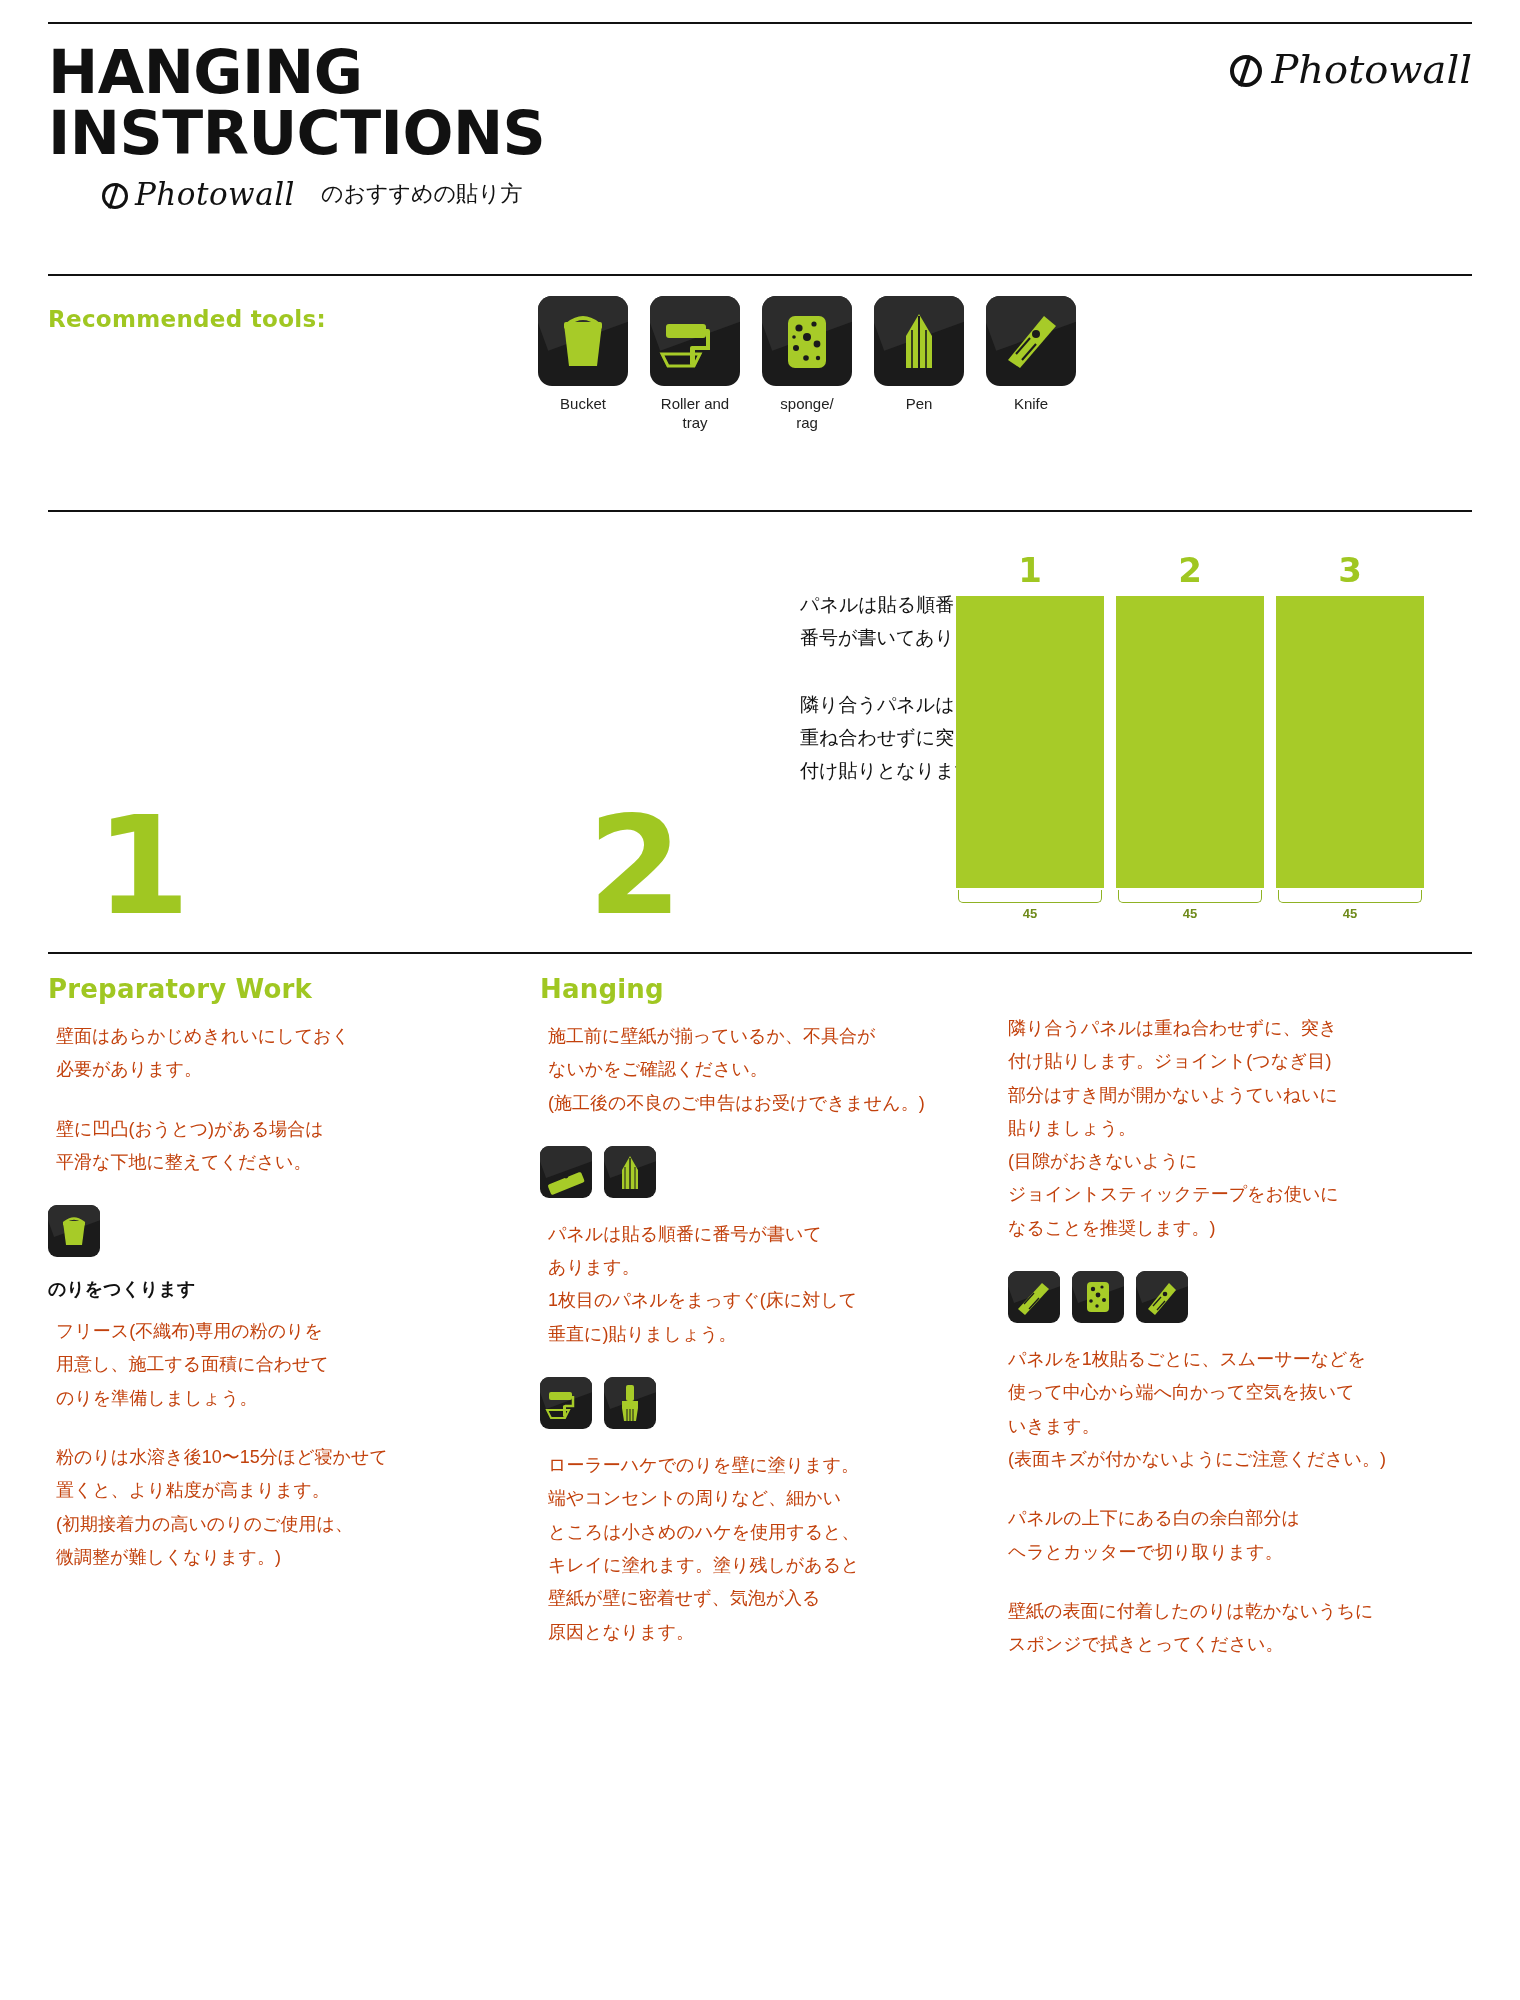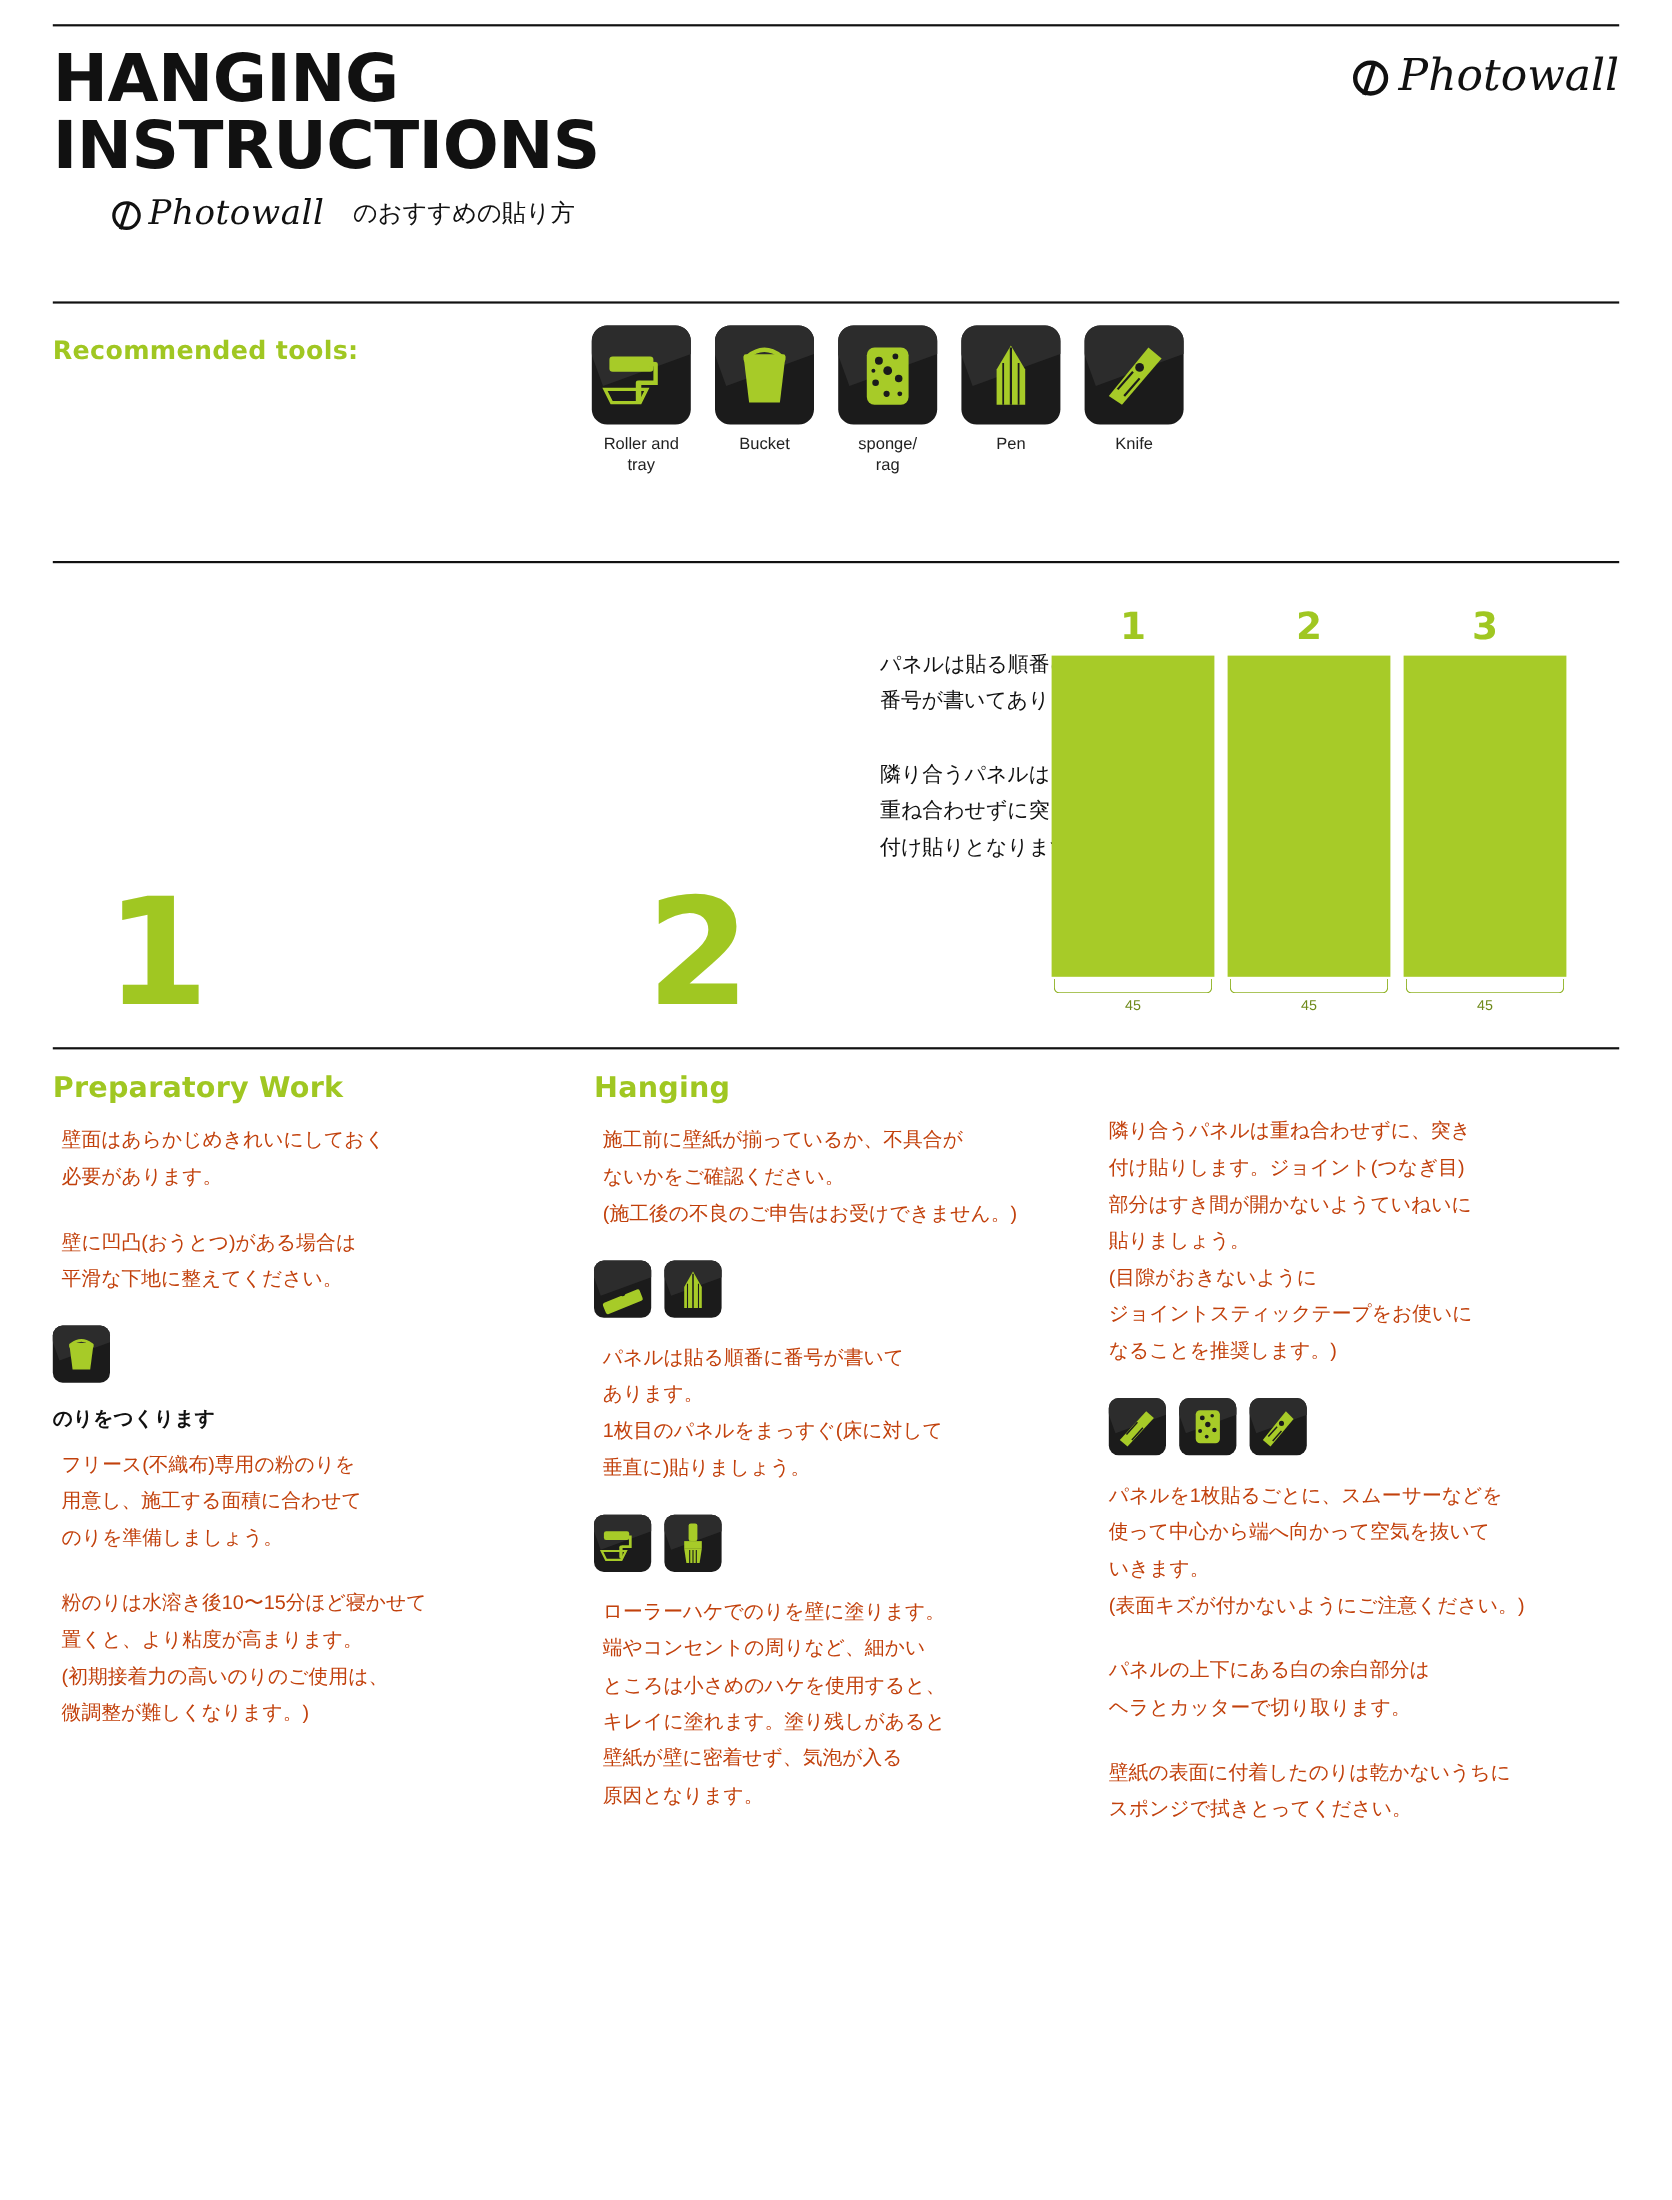--- a/index.html
+++ b/index.html
@@ -218,20 +218,21 @@
     gap: 12px;
     margin-top: 2px;
   }
   .measure {
     flex: 1;
     text-align: center;
     position: relative;
     padding-top: 16px;
     font-size: 13px;
     color: #6f8a1b;
+    font-weight: bold;
   }
   .measure::before {
     content: "";
     position: absolute;
     left: 2px; right: 2px; top: 0;
     height: 12px;
     border: 1.5px solid #8fb224;
     border-top: none;
     border-radius: 0 0 5px 5px;
   }
@@ -321,44 +322,44 @@
         <span>Photowall</span>
     </div>
   </div>
 
   <hr class="rule">
 
   <div class="tools-section">
     <div class="tools-label">Recommended tools:</div>
 
     <div class="tool-list">
+
+      <div class="tool">
+        <div class="tool-icon">
+          <svg width="90" height="90" viewBox="0 0 90 90">
+            <path d="M26 28 L64 28 L59 70 L31 70 Z" fill="#a7cb28"></path>
+            <path d="M30 28 Q45 16 60 28" stroke="#a7cb28" stroke-width="4" fill="none"></path>
+            <rect x="26" y="26" width="38" height="7" rx="2" fill="#a7cb28"></rect>
+          </svg>
+        </div>
+        <div class="tool-caption">Bucket</div>
+      </div>
 
       <div class="tool">
         <div class="tool-icon">
           <svg width="90" height="90" viewBox="0 0 90 90">
             <rect x="16" y="28" width="40" height="14" rx="3" fill="#a7cb28"></rect>
             <rect x="52" y="33" width="6" height="4" fill="#a7cb28"></rect>
             <path d="M58 35 L58 52 L44 52" stroke="#a7cb28" stroke-width="4" fill="none" stroke-linecap="round"></path>
             <rect x="40" y="50" width="5" height="20" rx="2" fill="#a7cb28"></rect>
             <path d="M12 58 L50 58 L44 70 L18 70 Z" fill="none" stroke="#a7cb28" stroke-width="3"></path>
           </svg>
         </div>
         <div class="tool-caption">Roller and
 tray</div>
-      </div>
-
-      <div class="tool">
-        <div class="tool-icon">
-          <svg width="90" height="90" viewBox="0 0 90 90">
-            <path d="M26 28 L64 28 L59 70 L31 70 Z" fill="#a7cb28"></path>
-            <path d="M30 28 Q45 16 60 28" stroke="#a7cb28" stroke-width="4" fill="none"></path>
-            <rect x="26" y="26" width="38" height="7" rx="2" fill="#a7cb28"></rect>
-          </svg>
-        </div>
-        <div class="tool-caption">Bucket</div>
       </div>
 
       <div class="tool">
         <div class="tool-icon">
           <svg width="90" height="90" viewBox="0 0 90 90">
             <rect x="26" y="20" width="38" height="52" rx="7" fill="#a7cb28"></rect>
             <circle cx="37" cy="32" r="3.6" fill="#1b1b1b"></circle>
             <circle cx="52" cy="28" r="2.6" fill="#1b1b1b"></circle>
             <circle cx="45" cy="41" r="4" fill="#1b1b1b"></circle>
             <circle cx="34" cy="52" r="3" fill="#1b1b1b"></circle>

